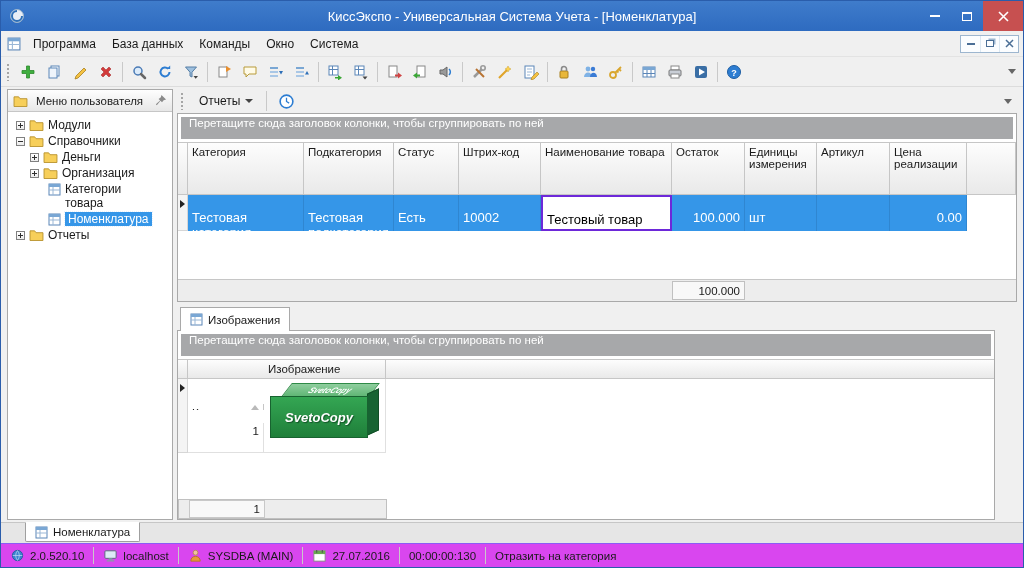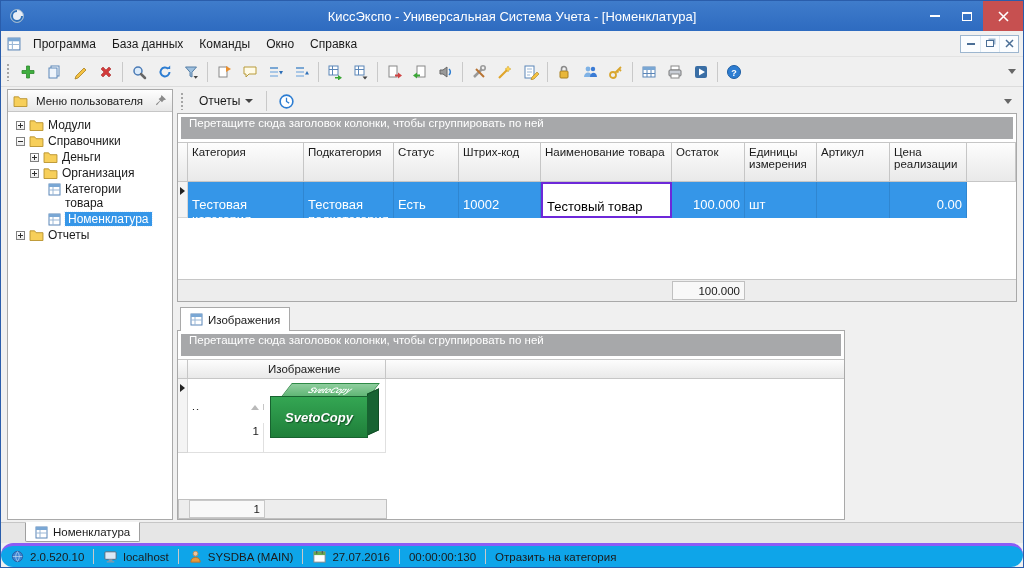--- a/index.html
+++ b/index.html
@@ -58,36 +58,36 @@
   .reports-strip{height:24px;display:flex;align-items:center;gap:3px;padding:0 2px;flex:none;}
   .reports-btn{display:flex;align-items:center;gap:5px;padding:3px 7px;border-radius:2px;}
   .dd-arrow{width:0;height:0;border-left:4px solid transparent;border-right:4px solid transparent;border-top:4px solid #444;}
 
   
   .grid-panel{flex:1;background:#fff;border:1px solid #a9a9a9;display:flex;flex-direction:column;min-height:0;position:relative;overflow:hidden;}
   .group-bar{margin:3px;height:22px;background:var(--groupbar-gray);color:#fff;display:flex;align-items:flex-start;padding:0 8px;font-size:11.5px;flex:none;}
   .header-row{display:flex;border-top:1px solid #c6c6c6;border-bottom:1px solid #c6c6c6;background:linear-gradient(#fdfdfd,#e9e9e9);flex:none;}
   .hcell{border-right:1px solid #c6c6c6;padding:3px 4px;font-size:11.5px;display:flex;align-items:flex-start;overflow:hidden;}
   .hfill{flex:1;}
-  .main-hr{height:40px;}
+  .main-hr{height:53px;}
   .w-ind{width:10px;flex:none;} .w0{width:116px;}.w1{width:90px;}.w2{width:65px;}.w3{width:82px;}.w4{width:131px;}.w5{width:73px;}.w6{width:72px;}.w7{width:73px;}.w8{width:77px;}
   .data-row{display:flex;height:36px;flex:none;}
   .ind-cell{width:10px;flex:none;background:#f4f4f4;border-right:1px solid #d6d6d6;border-bottom:1px solid #d6d6d6;position:relative;}
   .ind-cell .cur{position:absolute;top:5px;left:2px;width:0;height:0;border-top:4px solid transparent;border-bottom:4px solid transparent;border-left:5px solid #222;}
   .dcell{background:var(--selection-blue);color:#fff;border-right:1px solid #2f86d1;padding:15px 4px;font-size:13px;overflow:hidden;}
   .dcell.focused{background:#fff;color:#000;border:2px solid #6d28d9;}
   .num{text-align:right;}
   .grid-fill{flex:1;}
   .summary-row{height:22px;border-top:1px solid #c6c6c6;background:#ededed;position:relative;flex:none;}
   .summary-cell{position:absolute;left:494px;width:73px;top:1px;bottom:1px;border:1px solid #c0c0c0;background:#f8f8f8;display:flex;align-items:center;justify-content:flex-end;padding:0 4px;font-size:11.5px;}
 
   .splitter{height:5px;flex:none;}
 
   
-  .images-section{height:213px;display:flex;flex-direction:column;flex:none;width:668px;}
+  .images-section{height:213px;display:flex;flex-direction:column;flex:none;width:818px;}
   .tabs-strip{height:23px;display:flex;padding-left:3px;flex:none;}
   .top-tab{background:#fff;border:1px solid #a9a9a9;border-bottom:none;display:flex;align-items:center;gap:5px;padding:0 9px;font-size:11.5px;position:relative;z-index:2;margin-bottom:-1px;}
   .panel-body{flex:1;background:#fff;border:1px solid #a9a9a9;display:flex;flex-direction:column;min-height:0;overflow:hidden;}
   .img-hr{height:20px;}
   .bw0{width:76px;margin-top:44px;} .bw1{width:122px;}
   .sort-up{margin-left:auto;width:0;height:0;border-left:4px solid transparent;border-right:4px solid transparent;border-bottom:5px solid #b9b9b9;align-self:center;}
   .img-row{display:flex;height:74px;flex:none;}
   .img-cell{border-right:1px solid #e0e0e0;border-bottom:1px solid #e0e0e0;padding:2px 4px;font-size:11.5px;background:#fff;}
   .img-summary{margin-top:auto;height:20px;width:209px;border:1px solid #c0c0c0;background:#ededed;position:relative;flex:none;}
   .img-summary .cell{position:absolute;left:10px;width:76px;top:0;bottom:0;border:1px solid #c8c8c8;background:#f8f8f8;display:flex;align-items:center;justify-content:flex-end;padding:0 4px;font-size:11.5px;}
@@ -96,21 +96,21 @@
   .box-art{position:relative;width:110px;height:62px;margin:3px 2px;transform:rotate(-5deg);}
   .box-top{position:absolute;left:16px;top:2px;width:88px;height:15px;background:linear-gradient(#8fce9e,#5cb472);transform:skewX(-38deg);border:1px solid #2f8a47;color:#fff;font-size:8px;font-style:italic;font-weight:bold;text-align:center;line-height:14px;overflow:hidden;}
   .box-front{position:absolute;left:0;top:15px;width:98px;height:42px;background:linear-gradient(#34a653,#1f7f3a);border:1px solid #186330;color:#fff;display:flex;align-items:center;justify-content:center;font-size:13px;font-style:italic;font-weight:bold;text-shadow:1px 1px 1px #145528;}
   .box-side{position:absolute;left:97px;top:10px;width:12px;height:42px;background:#176332;transform:skewY(-25deg);border:1px solid #114d26;}
 
   
   .bottom-tabs{height:21px;background:#e6e6e6;border-top:1px solid #c6c6c6;display:flex;align-items:flex-start;padding-left:24px;flex:none;}
   .bottom-tab{background:#fff;border:1px solid #9f9f9f;border-top:1px solid #fff;margin-top:-1px;height:20px;display:flex;align-items:center;gap:5px;padding:0 9px;font-size:11.5px;border-radius:0 0 2px 2px;}
 
   
-  .statusbar{height:24px;background:#0ea5e9;border-top:3px solid #8b5cf6;display:flex;align-items:stretch;flex:none;font-size:11.5px;border-radius:12px;}
+  .statusbar{height:24px;background:#d946ef;border-top:1px solid #8b5cf6;display:flex;align-items:stretch;flex:none;font-size:11.5px;}
   .sb-item{display:flex;align-items:center;gap:5px;padding:0 9px;}
   .sb-sep{width:1px;background:#c9c9c9;margin:3px 0;}
 </style>
 </head>
 <body>
 
 <div class="window">
 
   <div class="titlebar">
     <span class="app-icon">
@@ -140,21 +140,21 @@
       <svg width="14" height="14" viewBox="0 0 13 13">
           <rect x="1" y="1" width="11" height="11" fill="#fff" stroke="#5b86b8"></rect>
           <rect x="1" y="1" width="11" height="3" fill="#7aa7d4"></rect>
           <path d="M1 7h11M5 4v8" stroke="#9ab7d6"></path>
         </svg>
     </span>
     <span class="menu-item">Программа</span>
     <span class="menu-item">База данных</span>
     <span class="menu-item">Команды</span>
     <span class="menu-item">Окно</span>
-    <span class="menu-item">Справка</span>
+    <span class="menu-item">Система</span>
     <span class="mdi-controls">
       <span class="mdi-btn">
           <span class="glyph-min-s"></span>
         </span>
       <span class="mdi-btn">
           <span class="glyph-rest-s"></span>
         </span>
       <span class="mdi-btn">
           <svg width="9" height="9" viewBox="0 0 9 9">
             <path d="M1 1l7 7M8 1L1 8" stroke="#4a6e96" stroke-width="1.5"></path>

